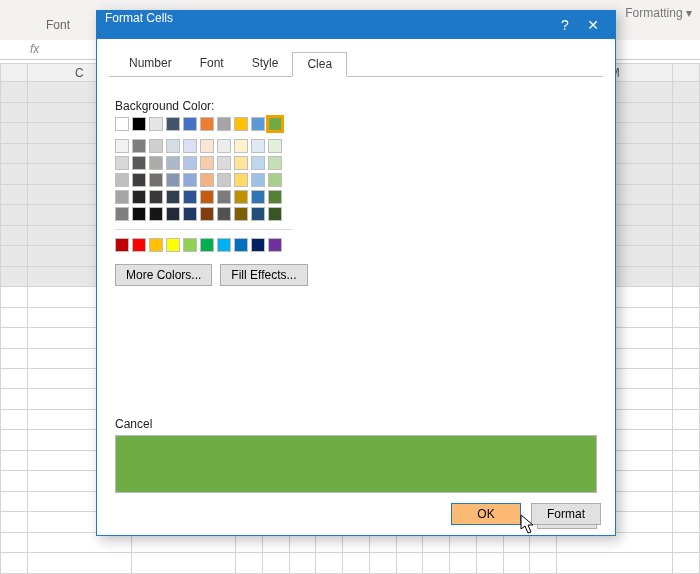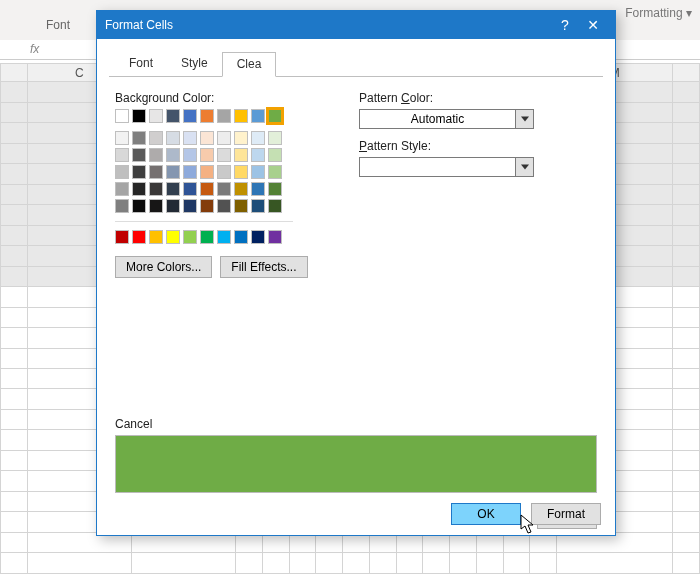--- a/index.html
+++ b/index.html
@@ -10,30 +10,30 @@
   .bg-grid .colhead td { background: #f0f0f0; text-align: center; color: #555; height: 18px; }
   .bg-grid .sel td { background: #e8e8e8; }
   .bg-grid .fbar { position: absolute; top: 40px; left: 0; width: 700px; height: 20px; background: #fff; border-bottom: 1px solid #ccc; }
   .bg-grid .fx { position: absolute; left: 30px; top: 42px; font-style: italic; color: #888; }
   .bg-top { position: absolute; top: 0; left: 0; width: 700px; height: 40px; background: #f3f2f1; }
   .bg-top .font-grp { position: absolute; left: 46px; top: 18px; color: #666; }
   .bg-top .fmt { position: absolute; right: 8px; top: 6px; color: #777; }
 
   
   .dialog { position: absolute; left: 96px; top: 10px; width: 520px; height: 526px; background: #fff; border: 1px solid #1e78c8; box-shadow: 4px 4px 12px rgba(0,0,0,0.25); }
-  .titlebar { height: 28px; background: #1e78c8; color: #fff; display: flex; align-items: center; padding: 0 8px; }
+  .titlebar { height: 28px; background: #1e78c8; color: #fff; display: flex; padding: 0 8px; }
   .titlebar .title { flex: 1; font-size: 12px; }
   .titlebar .btn { width: 28px; text-align: center; color: #fff; font-size: 14px; line-height: 28px; cursor: pointer; }
 
   .tabstrip { display: flex; border-bottom: 1px solid #bfbfbf; margin: 12px 12px 0 12px; padding-left: 6px; }
   .tab { padding: 4px 14px 5px 14px; color: #333; cursor: pointer; position: relative; bottom: -1px; }
   .tab.active { border: 1px solid #bfbfbf; border-bottom: 1px solid #fff; background: #fff; }
 
   .body { padding: 10px 18px; display: flex; flex-direction: column; height: calc(100% - 28px - 34px); }
-  .cols { display: flex; gap: 44px; }
+  .cols { display: flex; gap: 20px; margin-top: 8px; }
   .col { flex: 0 0 auto; }
   .lbl { margin: 4px 0 4px 0; color: #222; }
 
   .nocolor { width: 178px; height: 20px; border: 1px solid #999; background: #fff; text-align: center; line-height: 18px; cursor: pointer; margin-bottom: 4px; }
 
   .sw-row { display: flex; gap: 3px; margin-bottom: 3px; }
   .sw { width: 14px; height: 14px; border: 1px solid #bfbfbf; cursor: pointer; }
   .sw.sel { outline: 2px solid #f2a100; outline-offset: 0; border-color: #f2a100; }
   .sw-block { margin-top: 8px; }
   .hr { height: 1px; background: #ddd; margin: 8px 0; width: 178px; }
@@ -47,21 +47,21 @@
   .combo .dd svg { width: 8px; height: 6px; }
 
   .sample-lbl { margin-top: auto; color: #222; padding-bottom: 4px; }
   .sample-wrap { border: 1px solid #bbb; padding: 0; height: 58px; }
   .sample-fill { width: 100%; height: 100%; }
 
   .clear-row { display: flex; justify-content: flex-end; margin-top: 14px; }
 
   .dlg-btnrow { position: absolute; bottom: 10px; right: 14px; display: flex; gap: 10px; }
   .dlg-btn { width: 70px; height: 22px; border: 1px solid #acacac; background: #e1e1e1; cursor: pointer; text-align: center; line-height: 20px; }
-  .dlg-btn.primary { border: 1px solid #1e78c8; background: #7dd3fc; }
+  .dlg-btn.primary { border: 1px solid #1e78c8; background: #fdba74; }
 
   .cursor { position: absolute; left: 520px; top: 514px; pointer-events: none; }
 
   .ul { text-decoration: underline; }
   .ul-f::first-letter { text-decoration: underline; }
 </style>
 </head>
 <body>
 
 <div class="bg-top">
@@ -556,20 +556,21 @@
 </div>
 
 <div class="dialog">
   <div class="titlebar">
     <span class="title">Format Cells</span>
     <span class="btn">?</span>
     <span class="btn">✕</span>
   </div>
 
   <div class="tabstrip" id="tabstrip">
+      <div class="tab">Number</div>
       <div class="tab">Font</div>
       <div class="tab">Style</div>
       <div class="tab active">Clea</div>
     </div>
 
   <div class="body">
     <div class="cols">
 
       <div class="col" style="width:200px">
         <div class="lbl"><span class="ul-f">Background Color:</span></div>
@@ -659,40 +660,20 @@
             <div class="sw" style="background: rgb(0, 112, 192);"></div>
             <div class="sw" style="background: rgb(0, 32, 96);"></div>
             <div class="sw" style="background: rgb(112, 48, 160);"></div>
           </div>
         <div class="btnrow">
           <div class="pbtn"><span class="ul-f">More Colors...</span></div>
           <div class="pbtn"><span class="ul-f">Fill Effects...</span></div>
         </div>
       </div>
 
-      <div class="col" style="width:200px">
-        <div class="lbl">Pattern <span class="ul">C</span>olor:</div>
-        <div class="combo">
-          <div class="val">Automatic</div>
-          <div class="dd">
-              <svg viewBox="0 0 10 6">
-                <path d="M0 0 L5 6 L10 0 Z" fill="#333"></path>
-              </svg>
-            </div>
-        </div>
-        <div class="lbl" style="margin-top:10px"><span class="ul">P</span>attern Style:</div>
-        <div class="combo">
-          <div class="val"></div>
-          <div class="dd">
-              <svg viewBox="0 0 10 6">
-                <path d="M0 0 L5 6 L10 0 Z" fill="#333"></path>
-              </svg>
-            </div>
-        </div>
-      </div>
     </div>
 
     <div class="sample-lbl">Cancel</div>
     <div class="sample-wrap">
       <div class="sample-fill" id="sample-fill" style="background: rgb(111, 172, 70);"></div>
     </div>
 
     <div class="clear-row">
       <div class="pbtn" style="width:60px;text-align:center">Clea<span class="ul">r</span></div>
     </div>

